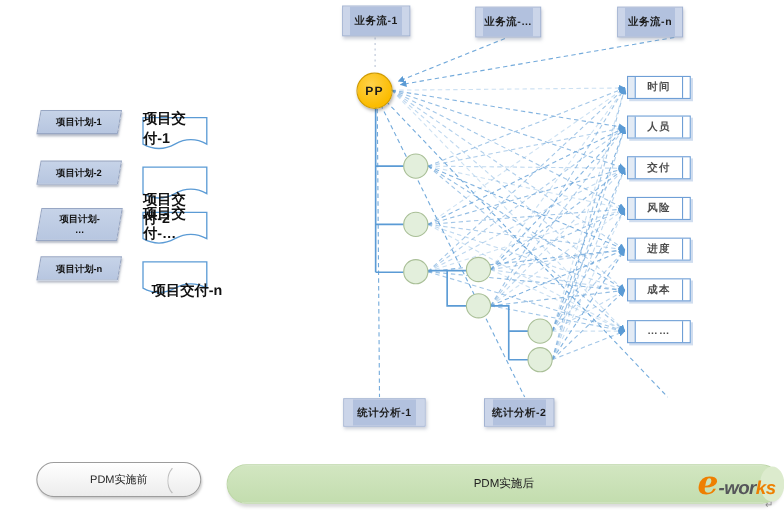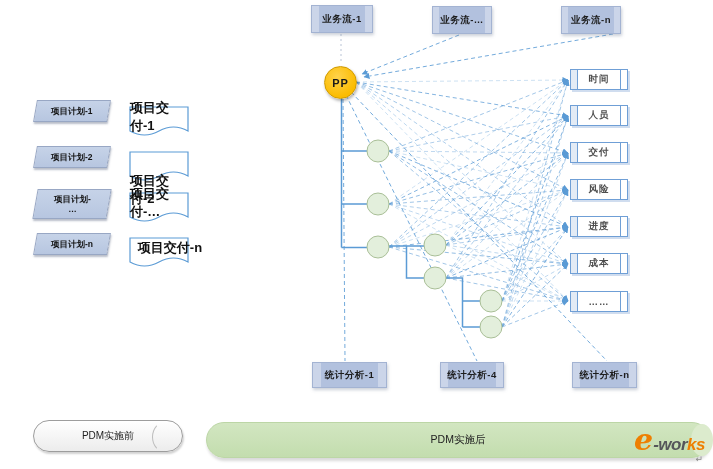--- a/index.html
+++ b/index.html
@@ -185,35 +185,34 @@
       <span class="t"><span>项目计划-</span><br>
        <span>…</span></span>
     </div>
   <div class="abs para" style="left:35px;top:233px;width:74px;height:22px;">
       <span class="t">项目计划-n</span>
     </div>
 
   <div class="abs doclabel" style="left:130px;top:107px;width:58px;height:20px;">项目交付-1</div>
   <div class="abs doclabel" style="left:130px;top:152px;width:58px;height:20px;margin-top:28px;">项目交付-2</div>
   <div class="abs doclabel" style="left:130px;top:193px;width:58px;height:20px;">项目交付-…</div>
-  <div class="abs doclabel" style="left:130px;top:238px;width:80px;height:20px;">项目交付-n</div>
+  <div class="abs doclabel" style="left:130px;top:254px;width:80px;height:20px;">项目交付-n</div>
 
   <div class="abs pp" style="left:324px;top:66px;">PP</div>
 
   <div class="abs proc" style="left:570px;top:69px;width:58px;height:21px;">时间</div>
   <div class="abs proc" style="left:570px;top:105px;width:58px;height:21px;">人员</div>
   <div class="abs proc" style="left:570px;top:142px;width:58px;height:21px;">交付</div>
   <div class="abs proc" style="left:570px;top:179px;width:58px;height:21px;">风险</div>
   <div class="abs proc" style="left:570px;top:216px;width:58px;height:21px;">进度</div>
   <div class="abs proc" style="left:570px;top:253px;width:58px;height:21px;">成本</div>
   <div class="abs proc" style="left:570px;top:291px;width:58px;height:21px;">……</div>
 
   <div class="abs bband" style="left:312px;top:362px;width:75px;height:26px;">统计分析-1</div>
-  <div class="abs bband" style="left:440px;top:362px;width:64px;height:26px;">统计分析-4</div>
-  <div class="abs bband" style="left:572px;top:362px;width:65px;height:26px;">统计分析-n</div>
+  <div class="abs bband" style="left:440px;top:362px;width:64px;height:26px;">统计分析-2</div>
 
   <div class="abs cyl-white" style="left:33px;top:420px;width:150px;height:32px;">PDM实施前</div>
   <div class="abs cyl-green" style="left:206px;top:422px;width:504px;height:36px;">PDM实施后</div>
 
   <div class="abs logo" style="right:8px;bottom:14px;">
     <span class="e">e</span>
       <span class="mid">-wor</span>
       <span class="tail">ks</span>
     <span class="ret">↵</span>
   </div>

